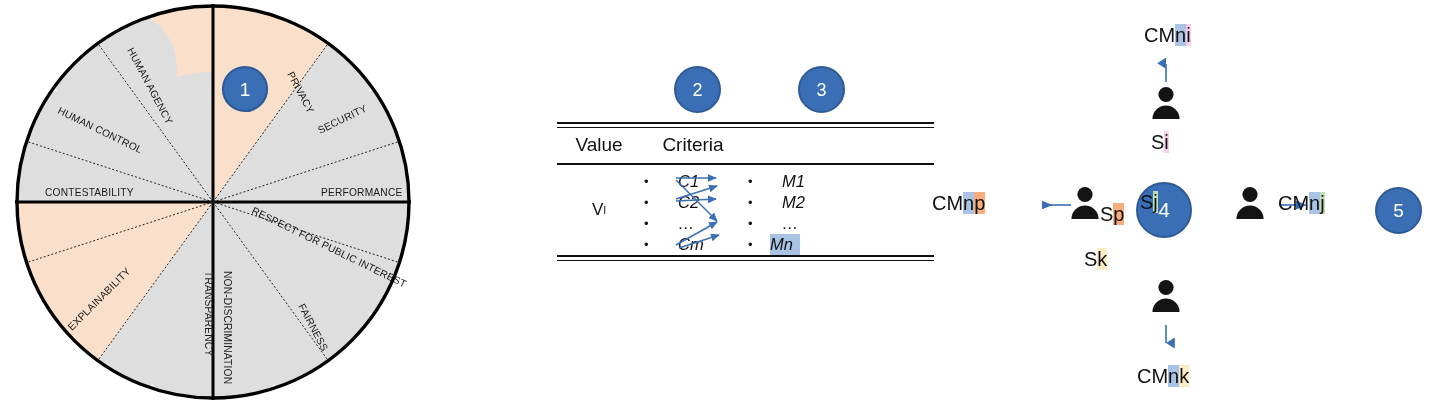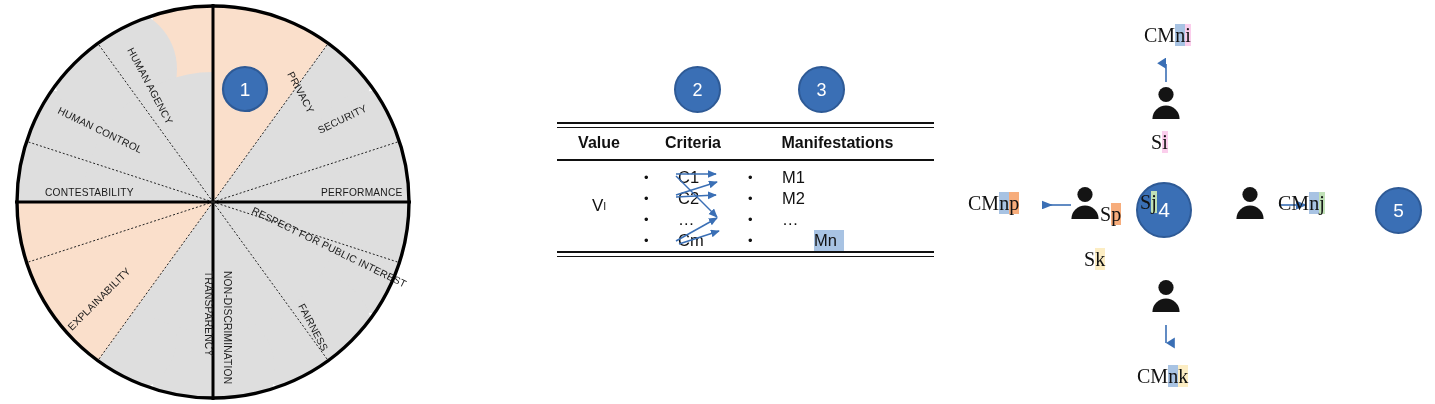--- a/index.html
+++ b/index.html
@@ -21,41 +21,41 @@
   #badge3{position:absolute;left:798px;top:66px;}
   .circ-badge{width:47px;height:47px;border-radius:50%;background:#3A6FB5;
               border:2px solid #2E5A96;box-sizing:border-box;
               display:flex;align-items:center;justify-content:center;
               color:#fff;font-size:18px;line-height:1;}
   #vtable{position:absolute;left:557px;top:122px;width:377px;}
   .rule-top{border-top:2.5px solid #111;border-bottom:1.2px solid #111;height:3px;}
   .rule-mid{border-top:2.5px solid #111;height:0;}
   .rule-bot{border-top:2.5px solid #111;border-bottom:1.2px solid #111;height:3px;}
   .hdr-row{display:flex;padding:6px 0 7px 0;}
-  .hdr-cell{font-size:16px;font-weight:bold;text-align:center;}
+  .hdr-cell{font-size:19px;font-weight:normal;text-align:center;}
   .hc-value{width:84px;}
   .hc-criteria{width:104px;}
   .hc-manif{width:185px;}
   .body-row{display:flex;position:relative;height:90px;}
   .val-cell{width:84px;display:flex;align-items:center;justify-content:center;
             font-size:17px;}
   .val-cell sub{font-size:11px;vertical-align:-2px;}
   .list-cell{width:104px;padding-top:6px;}
   .list-cell.manif{width:185px;}
   .li{display:flex;align-items:center;height:21px;font-size:16.5px;}
   .bullet{width:22px;text-align:left;font-size:13px;line-height:1;padding-left:3px;}
-  .li-txt{padding-left:12px;}
-  .hl-blue{background:#A8C3E3;padding:1px 7px 1px 0;margin-left:44px;}
+  .li-txt{padding-left:12px;font-style:italic;}
+  .hl-blue{background:#A8C3E3;padding:1px 7px 1px 0;}
   #arrow-svg{position:absolute;left:97px;top:4px;pointer-events:none;}
 
   
   #cross-panel{position:absolute;left:940px;top:0;width:495px;height:404px;}
   .node{position:absolute;}
   .person{width:34px;height:34px;}
-  .lbl{font-size:20px;line-height:1.05;white-space:nowrap;font-family:Liberation Serif, serif;}
+  .lbl{font-size:20px;line-height:1.05;white-space:nowrap;}
   .hl-pink{background:#FBCEEC;}
   .hl-orange{background:#F7AD7C;}
   .hl-green{background:#BFE0B6;}
   .hl-yellow{background:#FCEDC3;}
   .hl-bluegray{background:#A8C3E3;}
   .arrow-svg{position:absolute;}
   #badge4{position:absolute;left:1136px;top:182px;width:56px;height:56px;
           border-radius:50%;background:#3A6FB5;border:2px solid #2E5A96;
           box-sizing:border-box;display:flex;align-items:center;
           justify-content:center;color:#fff;font-size:21px;}
@@ -139,21 +139,20 @@
 
 <div id="badge2" class="circ-badge">2</div>
 <div id="badge3" class="circ-badge">3</div>
 
 <div id="vtable">
   <div class="rule-top"></div>
 
   <div class="hdr-row">
     <div class="hdr-cell hc-value">Value</div>
     <div class="hdr-cell hc-criteria">Criteria</div>
-    <div class="hdr-cell hc-manif">Manifestations</div>
   </div>
 
   <div class="rule-mid"></div>
 
   <div class="body-row">
 
     <div class="val-cell">
       <span>V</span>
         <sub>l</sub>
     </div>
@@ -230,21 +229,21 @@
   <line x1="11" y1="25" x2="11" y2="7" stroke="#3A6FB5" stroke-width="1.6" marker-end="url(#au)"></line>
 </svg>
 <svg class="node person" style="left:1149px;top:85px;" viewBox="0 0 34 34">
   <circle cx="17" cy="9.5" r="7.6" fill="#141414"></circle>
   <path d="M3.4 34 A13.6 13.6 0 0 1 30.6 34 Z" fill="#141414"></path>
 </svg>
 <div class="node lbl" style="left:1151px;top:132px;">
   <span>S</span><span class="hl-pink">i</span>
 </div>
 
-<div class="node lbl" style="left:968px;top:193px;">
+<div class="node lbl" style="left:932px;top:193px;">
   <span>CM</span><span class="hl-bluegray">n</span><span class="hl-orange">p</span>
 </div>
 <svg class="arrow-svg" style="left:1040px;top:194px;" width="32" height="22">
   <defs>
       <marker id="al" markerWidth="7" markerHeight="7" refX="3" refY="2.8" orient="auto">
     <path d="M7,0 L0,2.8 L7,5.6 z" fill="#3A6FB5"></path>
       </marker>
     </defs>
   <line x1="31" y1="11" x2="8" y2="11" stroke="#3A6FB5" stroke-width="1.6" marker-end="url(#al)"></line>
 </svg>

